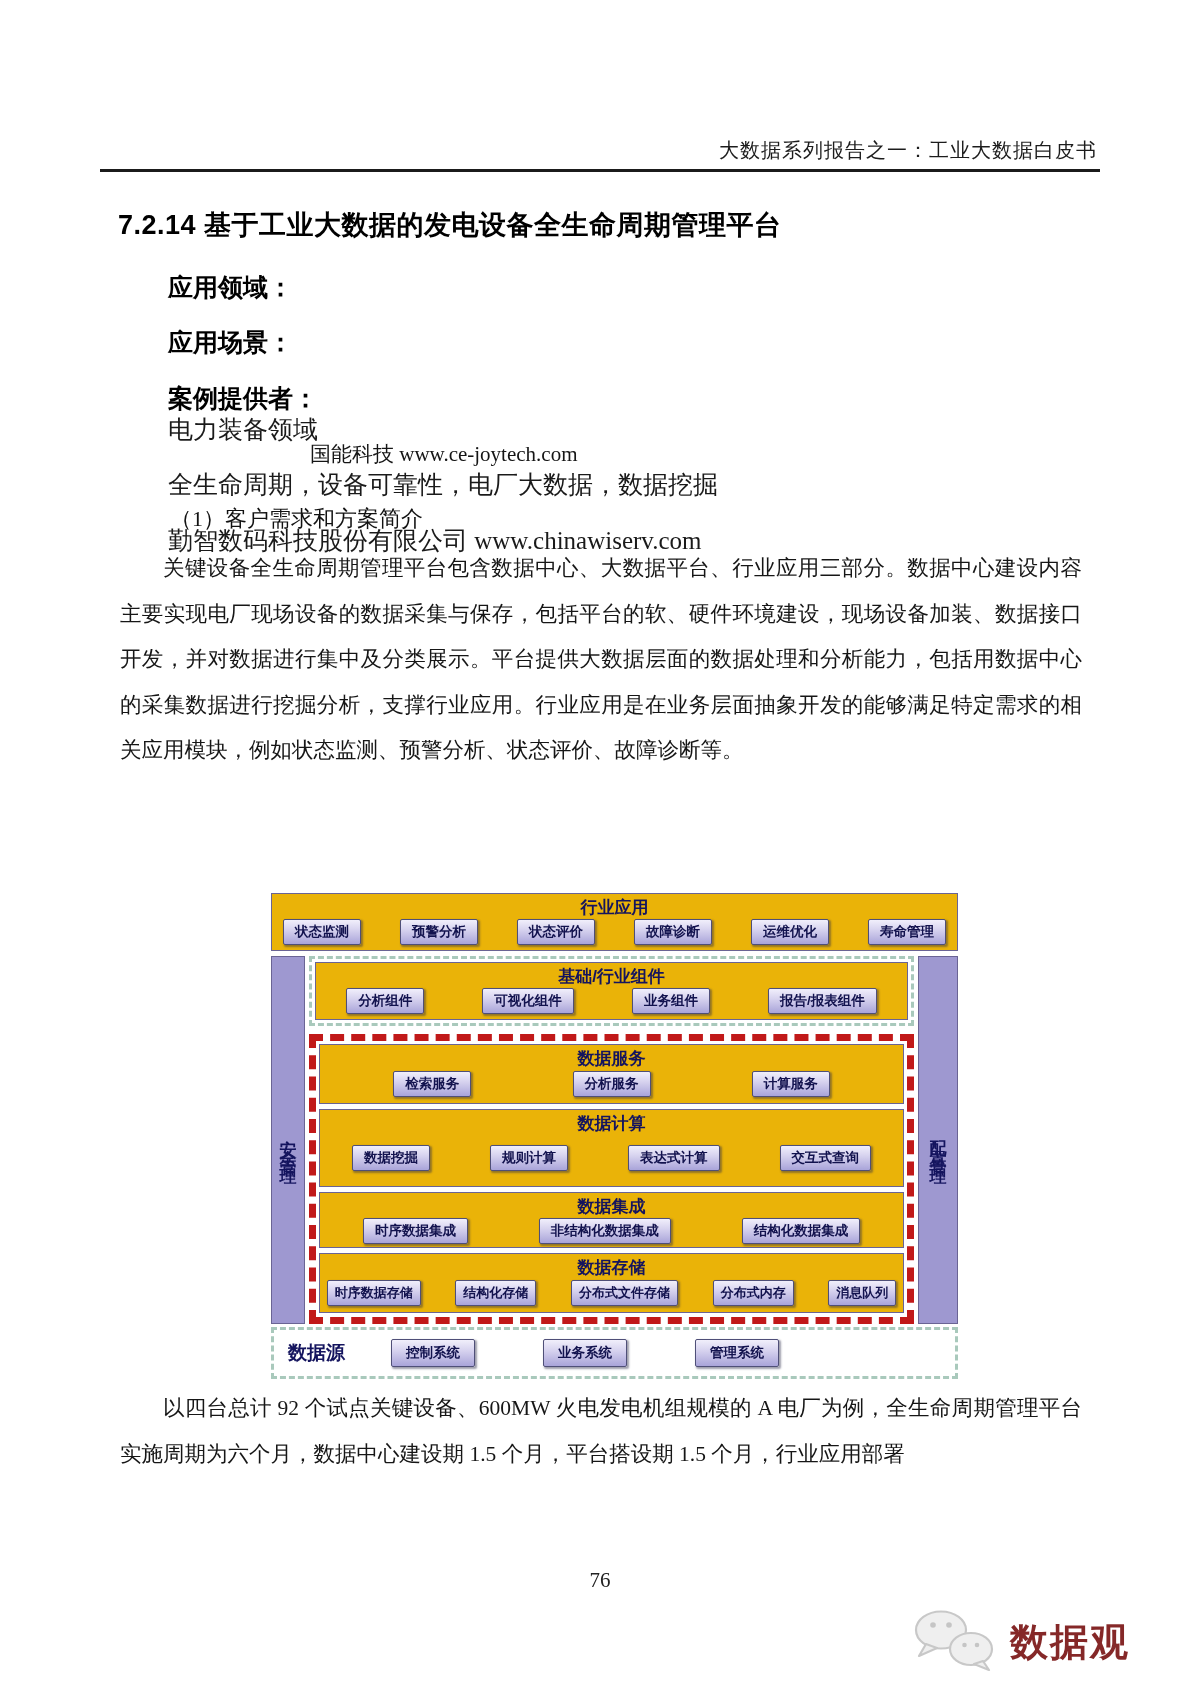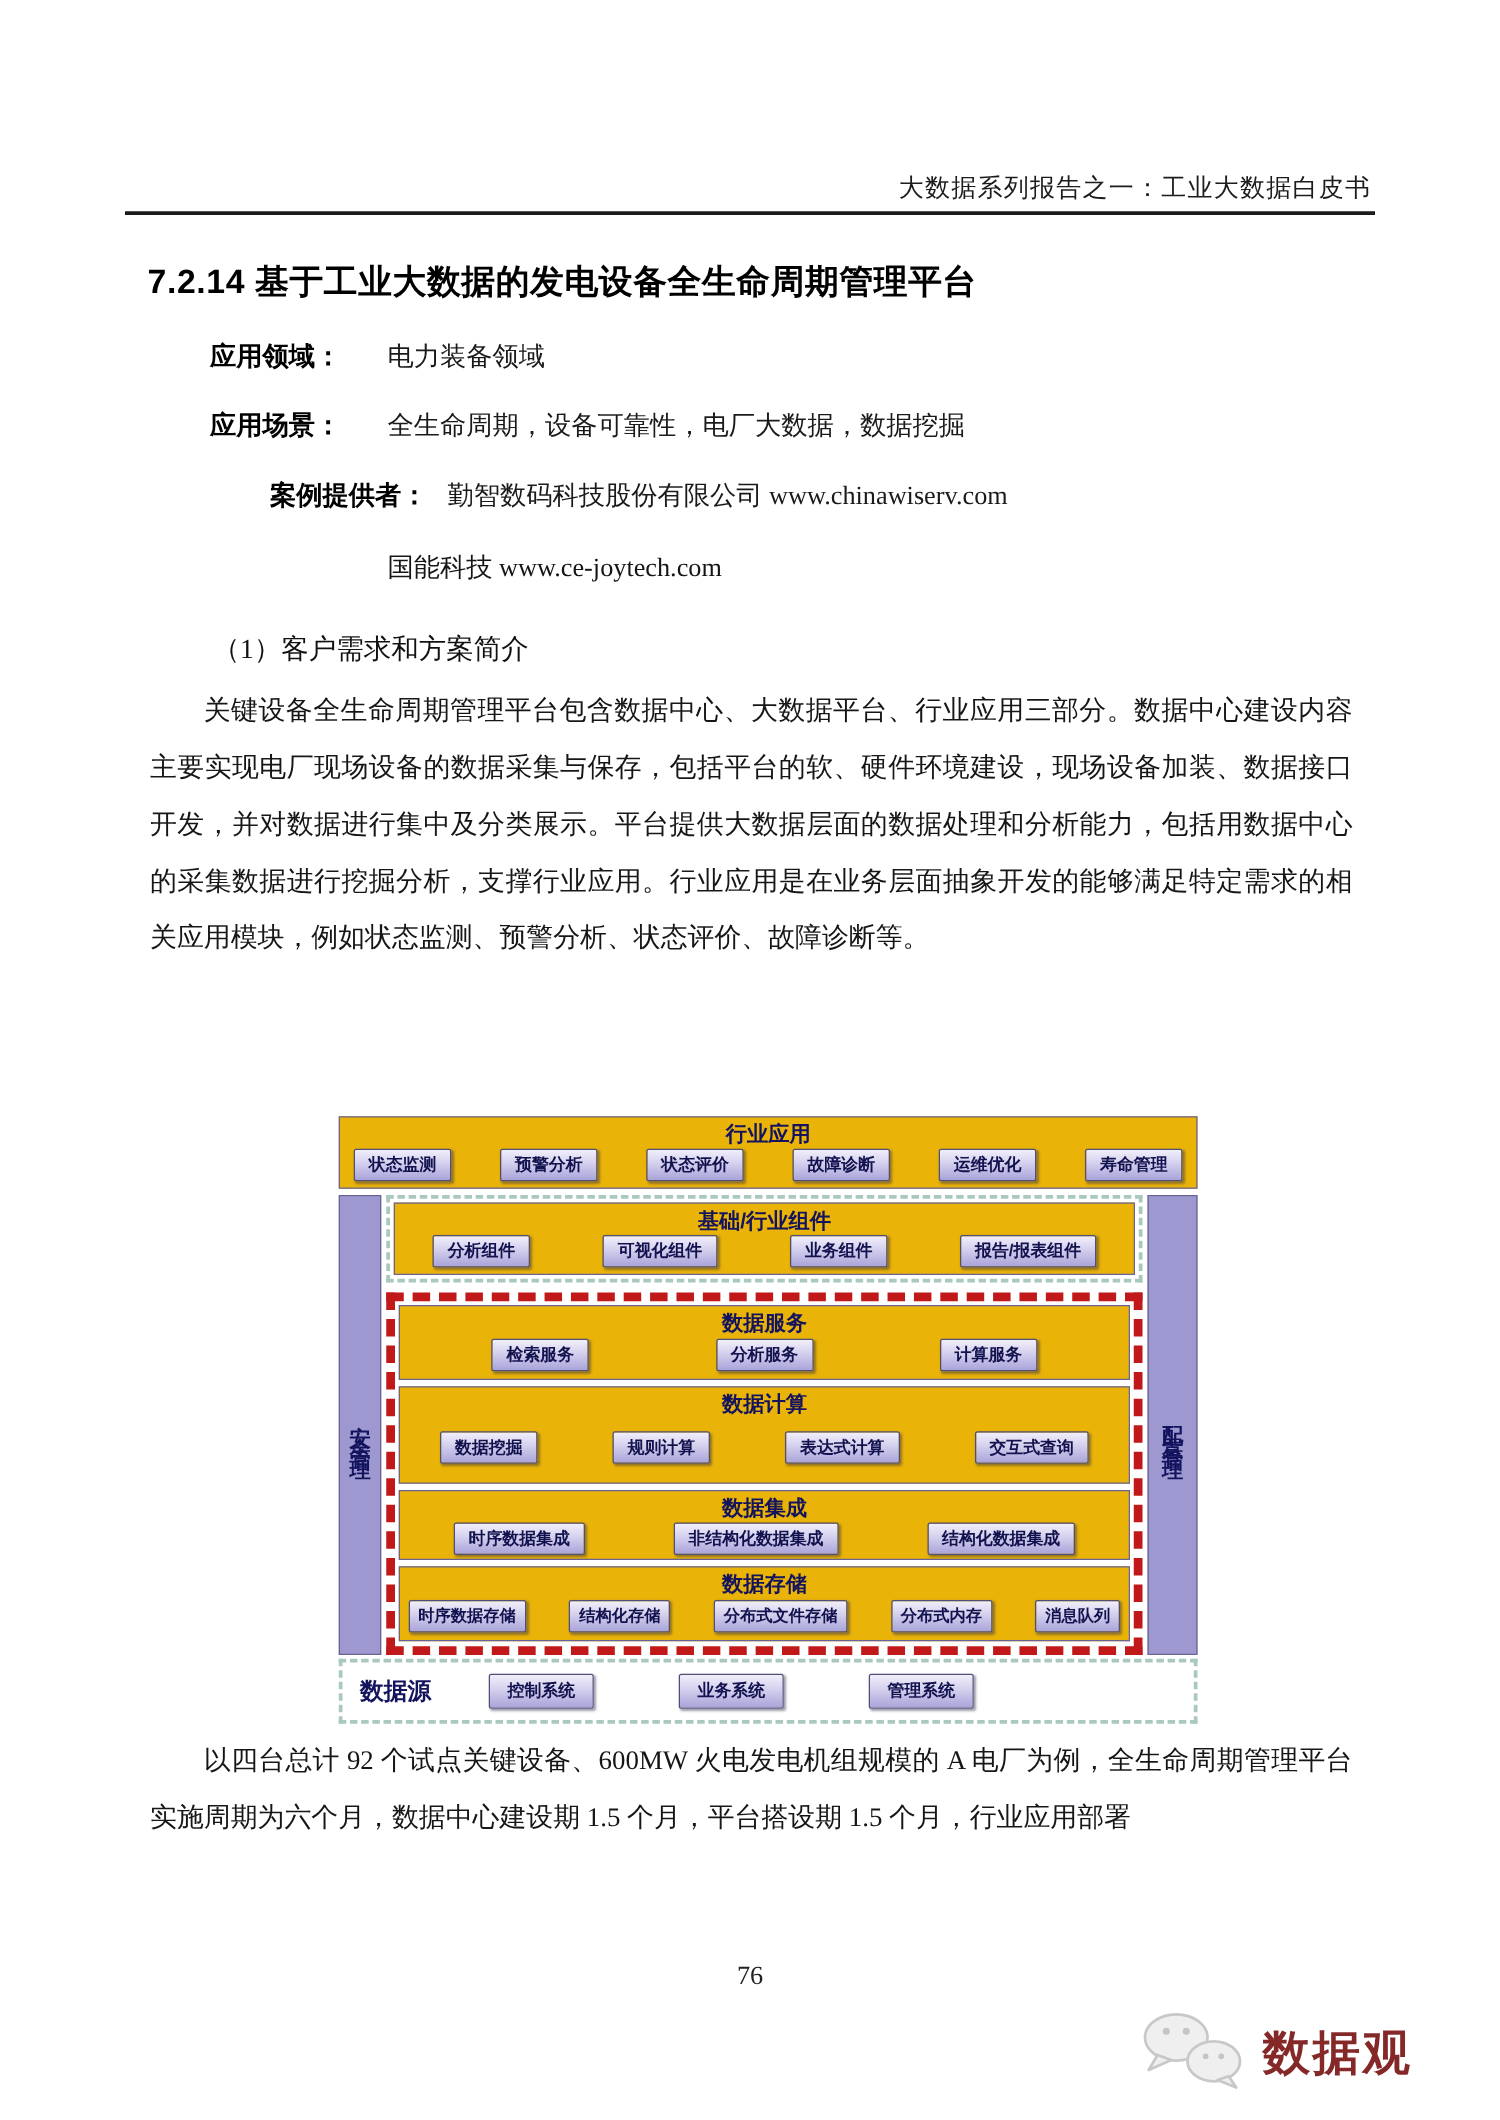--- a/index.html
+++ b/index.html
@@ -18,26 +18,26 @@
     position:absolute; top:169px; left:100px; width:1000px;
     border-top:3px solid #1b1b1b;
   }
 
   
   .sec-title {
     position:absolute; left:118px; top:207px; width:1000px;
     font-family:"Liberation Sans", sans-serif; font-weight:bold;
     font-size:27px; letter-spacing:0.5px; color:#000;
   }
-  .frow { position:absolute; left:168px; width:930px; display:flex; font-size:21px; }
+  .frow { position:absolute; left:168px; width:930px; display:flex; font-size:25px;flex-direction:column; }
   .frow .flabel {
     flex:0 0 142px; font-family:"Liberation Sans", sans-serif; font-weight:bold; color:#000;
   }
   .frow .fvalue { color:#1a1a1a; }
-  .f1 { top:271px; } .f2 { top:326px; } .f3 { top:382px;margin-left:48px; }
+  .f1 { top:271px; } .f2 { top:326px; } .f3 { top:382px; }
   .provider2 { position:absolute; left:310px; top:440px; font-size:21px; }
   .subsec { position:absolute; left:170px; top:504px; font-size:22px; color:#111; }
 
   .para {
     position:absolute; left:120px; width:962px;
     font-size:21.5px; line-height:45.5px; text-align:justify; text-indent:43px; color:#161616;
   }
   .para1 { top:546px; }
   .para2 { top:1386px; }
 

